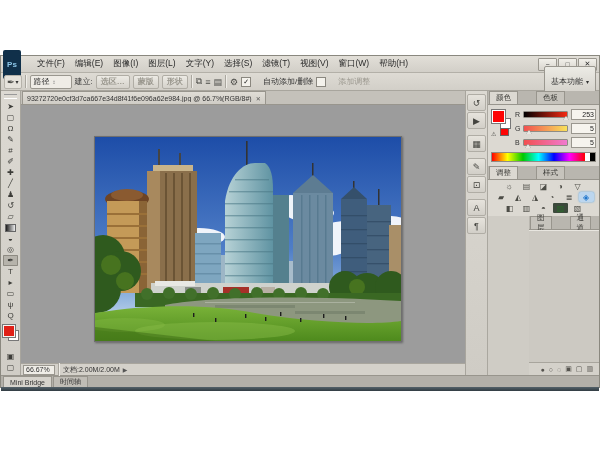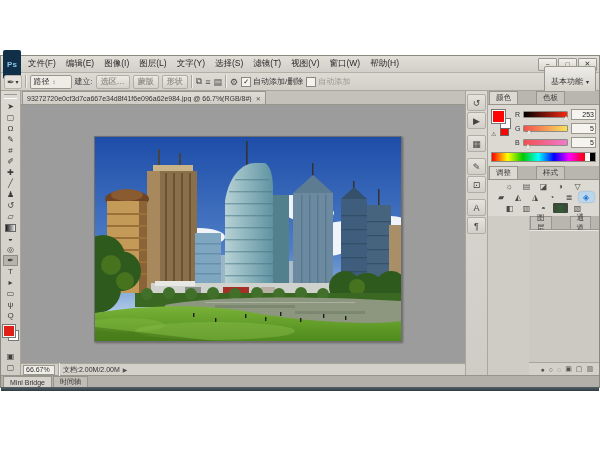--- a/index.html
+++ b/index.html
@@ -2,35 +2,35 @@
 <html><head>
 <meta charset="utf-8">
 <style>
   html,body{margin:0;padding:0;background:#fff;width:600px;height:450px;overflow:hidden;
     font-family:"Liberation Sans","DejaVu Sans",sans-serif;-webkit-font-smoothing:antialiased;}
   .stage{position:relative;width:600px;height:450px;background:#fff;}
   .app{position:absolute;left:0;top:55px;width:600px;height:333px;background:#d6d3cc;border:1px solid #8a887f;box-sizing:border-box;}
   
   .menubar{height:16px;display:flex;align-items:center;background:linear-gradient(#e2dfd8,#d2cfc8);border-bottom:1px solid #b3b0a8;padding-left:2px;}
   .ps-logo{width:18px;height:29px;background:#10304a;color:#8cc6e8;font-size:8px;font-weight:bold;
-    display:inline-flex;align-items:center;justify-content:center;border-radius:2px;margin-right:2px;}
+    display:inline-flex;align-items:center;justify-content:center;border-radius:2px;margin-right:11px;}
   .menu-item{font-size:8.5px;color:#2a2a2a;padding:0 5px;white-space:nowrap;cursor:default;}
   .win-controls{margin-left:auto;display:flex;gap:1px;padding-right:2px;}
   .win-btn{width:17px;height:11px;font-size:7px;display:inline-flex;align-items:center;justify-content:center;
     background:linear-gradient(#f2f0ea,#d8d5ce);border:1px solid #9a978f;color:#333;border-radius:1px;}
   
   .optionsbar{height:17px;display:flex;align-items:center;background:linear-gradient(#deDBd4,#d4d1ca);background:linear-gradient(#dedbd4,#d2cfc8);
     border-bottom:1px solid #a8a59d;padding:0 3px;gap:3px;font-size:8px;color:#333;}
   .opt-sep{width:1px;height:13px;background:#aaa79f;border-right:1px solid #efede8;}
   .tool-preset{display:flex;align-items:center;gap:1px;padding:1px 2px;border:1px solid #b5b2aa;border-radius:2px;background:#e5e2db;}
   .opt-select{display:flex;align-items:center;gap:3px;background:#efece6;border:1px solid #9a978f;border-radius:2px;padding:0 3px;height:12px;min-width:34px;}
   .opt-btn{background:linear-gradient(#eceae4,#d5d2cb);border:1px solid #b0ada5;border-radius:2px;padding:0 4px;height:12px;display:inline-flex;align-items:center;font-weight:bold;}
   .opt-btn.disabled,.opt-check.disabled{color:#9b988f;}
   .opt-icon{font-size:9px;color:#4a4a46;}
-  .opt-check{display:flex;align-items:center;gap:2px;}
+  .opt-check{display:flex;align-items:center;gap:12px;}
   .cb{width:8px;height:8px;border:1px solid #8a877f;background:#f4f2ec;display:inline-flex;align-items:center;justify-content:center;font-size:7px;color:#222;line-height:1;}
   .workspace-btn{margin-left:auto;display:flex;align-items:center;gap:3px;background:linear-gradient(#ecebe5,#d2cfc8);
     border:1px solid #9a978f;border-radius:2px;padding:8px 6px;height:13px;font-size:8px;color:#333;}
   
   .mainrow{display:flex;height:284px;}
   .toolbar{width:19px;background:linear-gradient(#dcd9d2,#d0cdc6);border-right:1px solid #a8a59d;display:flex;flex-direction:column;align-items:center;}
   .tb-grip{width:13px;height:3px;border-top:1px solid #999;border-bottom:1px solid #fff;margin:3px 0 2px;}
   .tool{width:15px;height:11px;display:flex;align-items:center;justify-content:center;font-size:8px;color:#3c3c38;border-radius:1px;}
   .tool.selected{background:#b6b3ab;box-shadow:inset 0 0 0 1px #8d8a82;}
   .g-swatch{width:9px;height:6px;background:linear-gradient(to right,#1c1c1c,#ececec);display:inline-block;border:1px solid #666;}
@@ -138,21 +138,21 @@
     <span class="opt-icon">≡</span>
     <span class="opt-icon">▤</span>
     <span class="opt-sep"></span>
     <span class="opt-icon">⚙</span>
     <span class="opt-check">
       <span class="cb">✓</span>
       <span>自动添加/删除</span>
     </span>
     <span class="opt-check disabled">
       <span class="cb"></span>
-      <span>自动添加</span>
+      <span>添加调整</span>
     </span>
     <span class="workspace-btn">
       <span>基本功能</span>
       <span style="font-size:6px;">▾</span>
     </span>
   </div>
 
   <div class="mainrow">
 
     <div class="toolbar">

